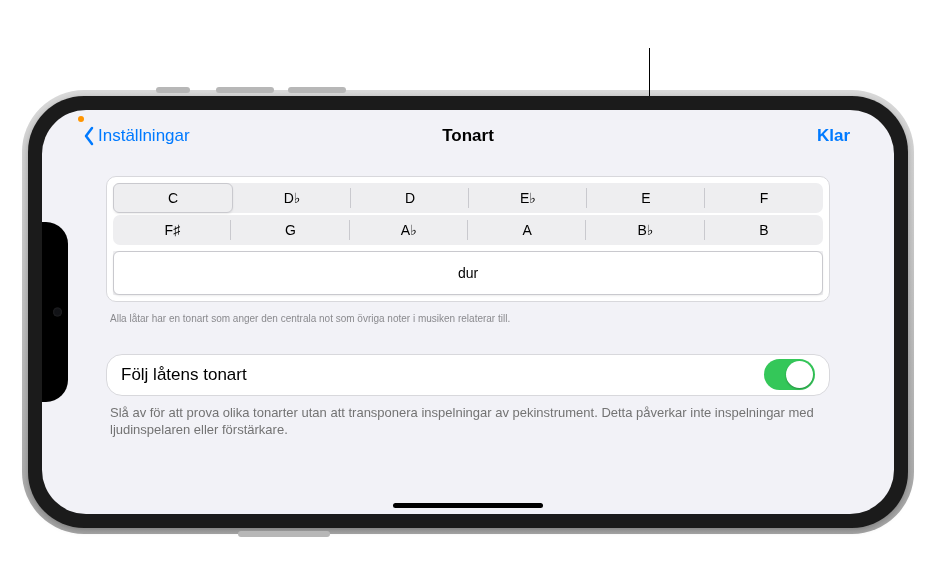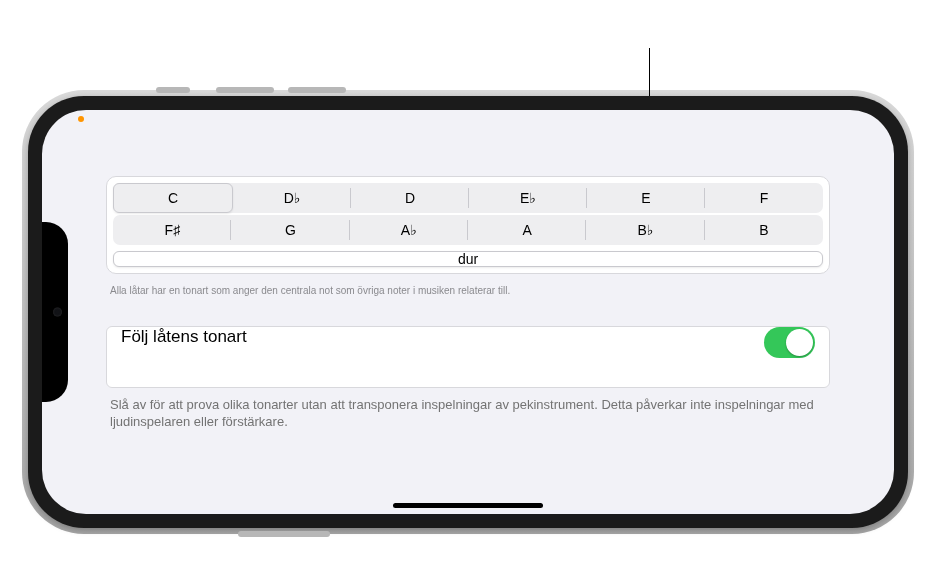--- a/index.html
+++ b/index.html
@@ -115,33 +115,33 @@
     .seg-cell.selected {
       background:#fff;
       border:1px solid #c9c9ce;
       border-radius:6px;
       box-shadow: 0 1px 2px rgba(0,0,0,.08);
     }
     .seg-cell.selected::after { display:none; }
     .seg-bg { background:#eeeef0; border-radius:7px; padding:0; }
     .seg-row .seg-cell { background:transparent; }
     .seg-mode {
-      display:flex; height:16px;
-      background:#eeeef0; border-radius:7px; margin-top:6px;
+      display:flex; height:44px;
+      background:#eeeef0; border-radius:1px; margin-top:6px;
     }
     .seg-mode .seg-cell { flex:1; }
     .footnote {
       font-size:10px; color:#8a8a8e; padding:10px 4px 0 4px;
       line-height:1.35;
     }
 
     .list-item {
       margin-top:28px;
-      background:#fff; border:1px solid #d8d8dc; border-radius:6px;
-      height:62px; display:flex; align-items:flex-start; justify-content:space-between;
+      background:#fff; border:1px solid #d8d8dc; border-radius:16px;
+      height:42px; display:flex; align-items:center; justify-content:space-between;
       padding:0 14px; font-size:17px; color:#000;
     }
     .toggle {
       width:51px; height:31px; border-radius:16px; background:#34c759;
       position:relative; cursor:pointer;
     }
     .toggle::after {
       content:''; position:absolute; right:2px; top:2px; width:27px; height:27px;
       background:#fff; border-radius:50%;
       box-shadow:0 1px 2px rgba(0,0,0,.3);
@@ -163,20 +163,30 @@
 <div class="phone-frame">
   <div class="mute"></div>
   <div class="vol-up"></div>
   <div class="vol-down"></div>
   <div class="pwr"></div>
 
   <div class="screen">
     <div class="notch"></div>
     <div class="status-dot"></div>
 
+    <div class="nav">
+      <div class="nav-back">
+        <svg viewBox="0 0 12 20">
+          <polyline points="9,2 3,10 9,18" fill="none" stroke="#007aff" stroke-width="2.5" stroke-linecap="round" stroke-linejoin="round"></polyline>
+        </svg>
+        <span>Inställningar</span>
+      </div>
+      <div class="nav-title">Tonart</div>
+      <div class="nav-done">Klar</div>
+    </div>
 
     <div class="content">
       <div class="seg-wrap">
         <div class="seg-bg">
           <div class="seg-row">
             <div class="seg-cell selected">
                 <span>C</span>
               </div>
             <div class="seg-cell">
                 <span class="flat">D♭</span>

